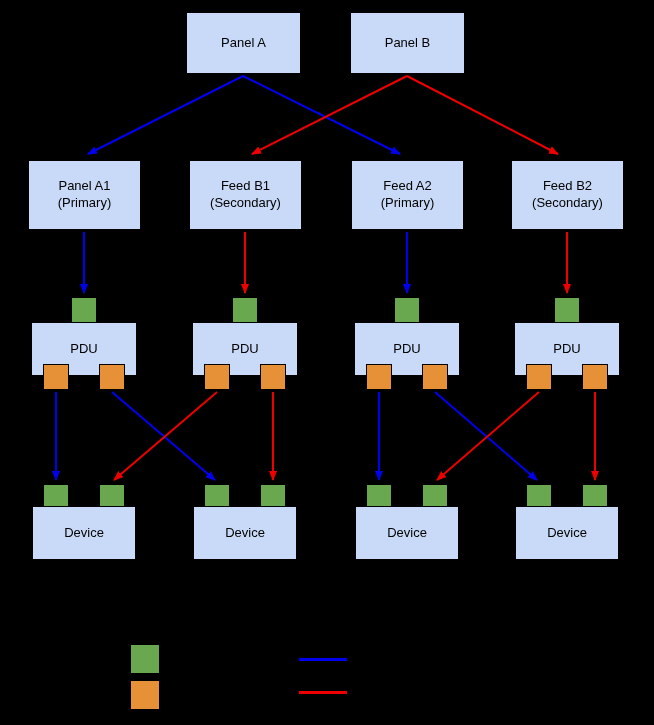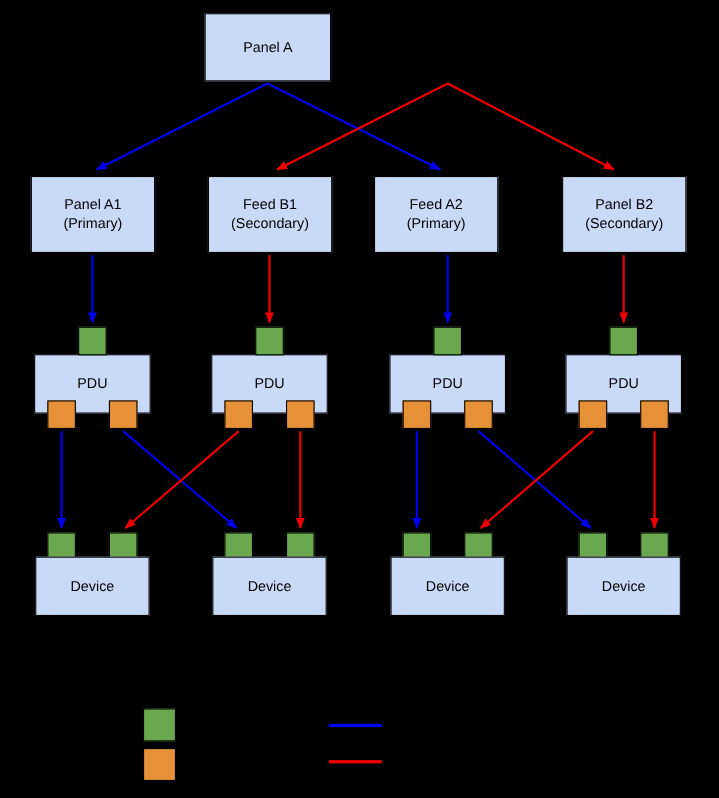--- a/index.html
+++ b/index.html
@@ -87,35 +87,38 @@
     <line class="wire-red" x1="273" y1="392" x2="273" y2="480" marker-end="url(#ah-red)"></line>
     <line class="wire-blue" x1="379" y1="392" x2="379" y2="480" marker-end="url(#ah-blue)"></line>
     <line class="wire-blue" x1="435" y1="392" x2="537" y2="480" marker-end="url(#ah-blue)"></line>
     <line class="wire-red" x1="539" y1="392" x2="437" y2="480" marker-end="url(#ah-red)"></line>
     <line class="wire-red" x1="595" y1="392" x2="595" y2="480" marker-end="url(#ah-red)"></line>
   </svg>
 
   <div class="box" style="left:186px;top:12px;width:115px;height:62px">
     <span>Panel A</span>
   </div>
+  <div class="box" style="left:350px;top:12px;width:115px;height:62px">
+    <span>Panel B</span>
+  </div>
 
   <div class="box" style="left:28px;top:160px;width:113px;height:70px">
     <span>Panel A1</span>
     <span>(Primary)</span>
   </div>
   <div class="box" style="left:189px;top:160px;width:113px;height:70px">
     <span>Feed B1</span>
     <span>(Secondary)</span>
   </div>
-  <div class="box" style="left:340px;top:160px;width:113px;height:70px">
+  <div class="box" style="left:351px;top:160px;width:113px;height:70px">
     <span>Feed A2</span>
     <span>(Primary)</span>
   </div>
   <div class="box" style="left:511px;top:160px;width:113px;height:70px">
-    <span>Panel B2</span>
+    <span>Feed B2</span>
     <span>(Secondary)</span>
   </div>
 
   <div class="box" style="left:31px;top:322px;width:106px;height:54px">
     <span>PDU</span>
   </div>
   <div class="box" style="left:192px;top:322px;width:106px;height:54px">
     <span>PDU</span>
   </div>
   <div class="box" style="left:354px;top:322px;width:106px;height:54px">

